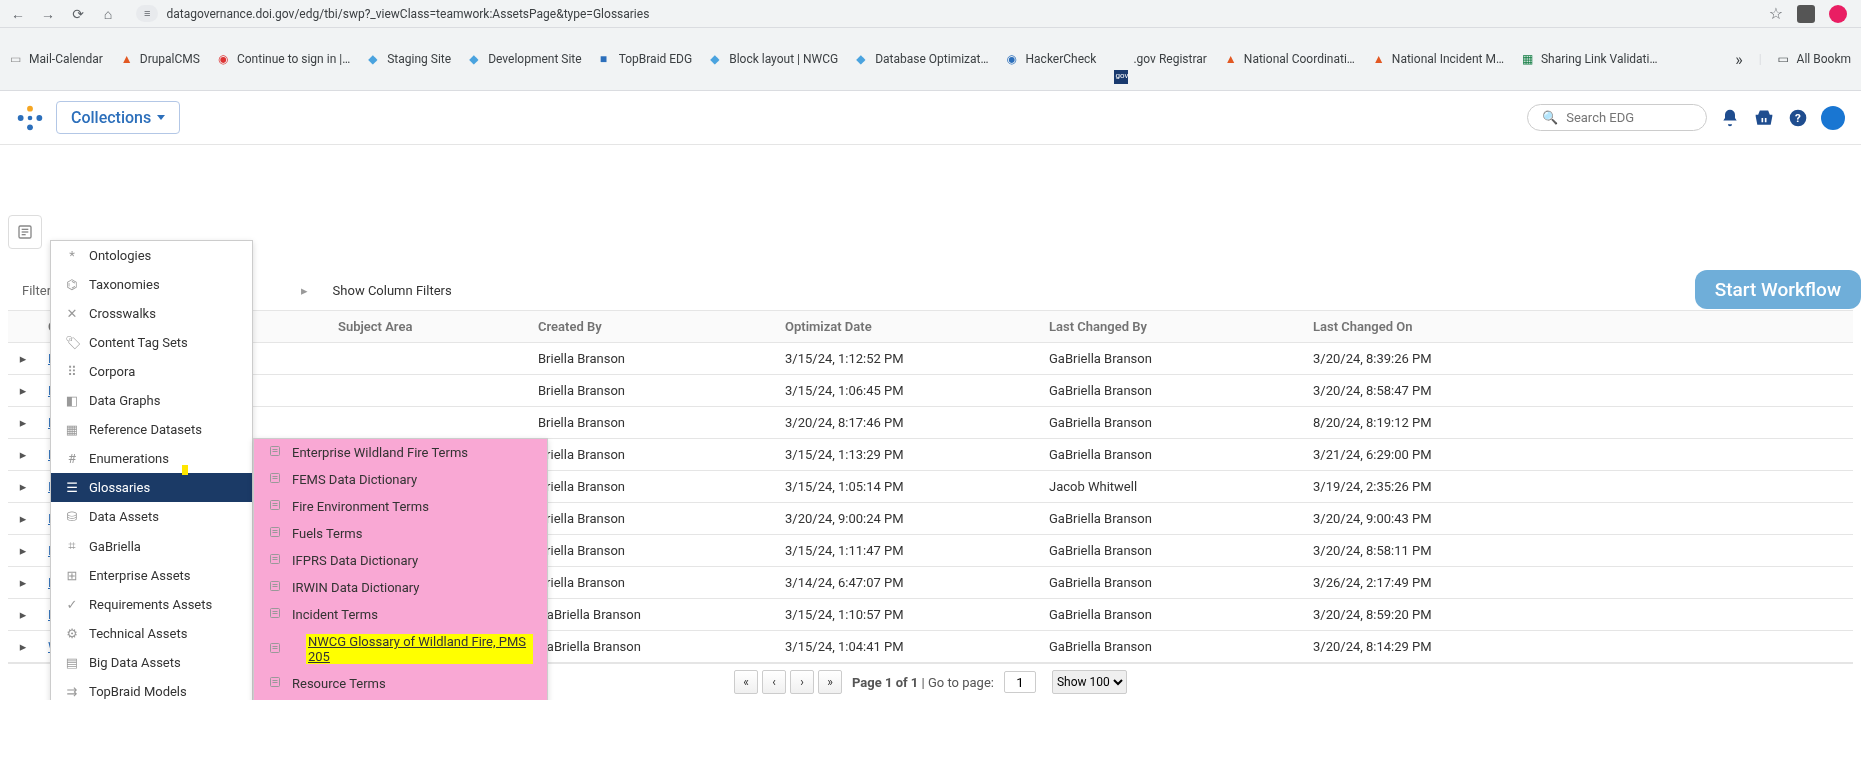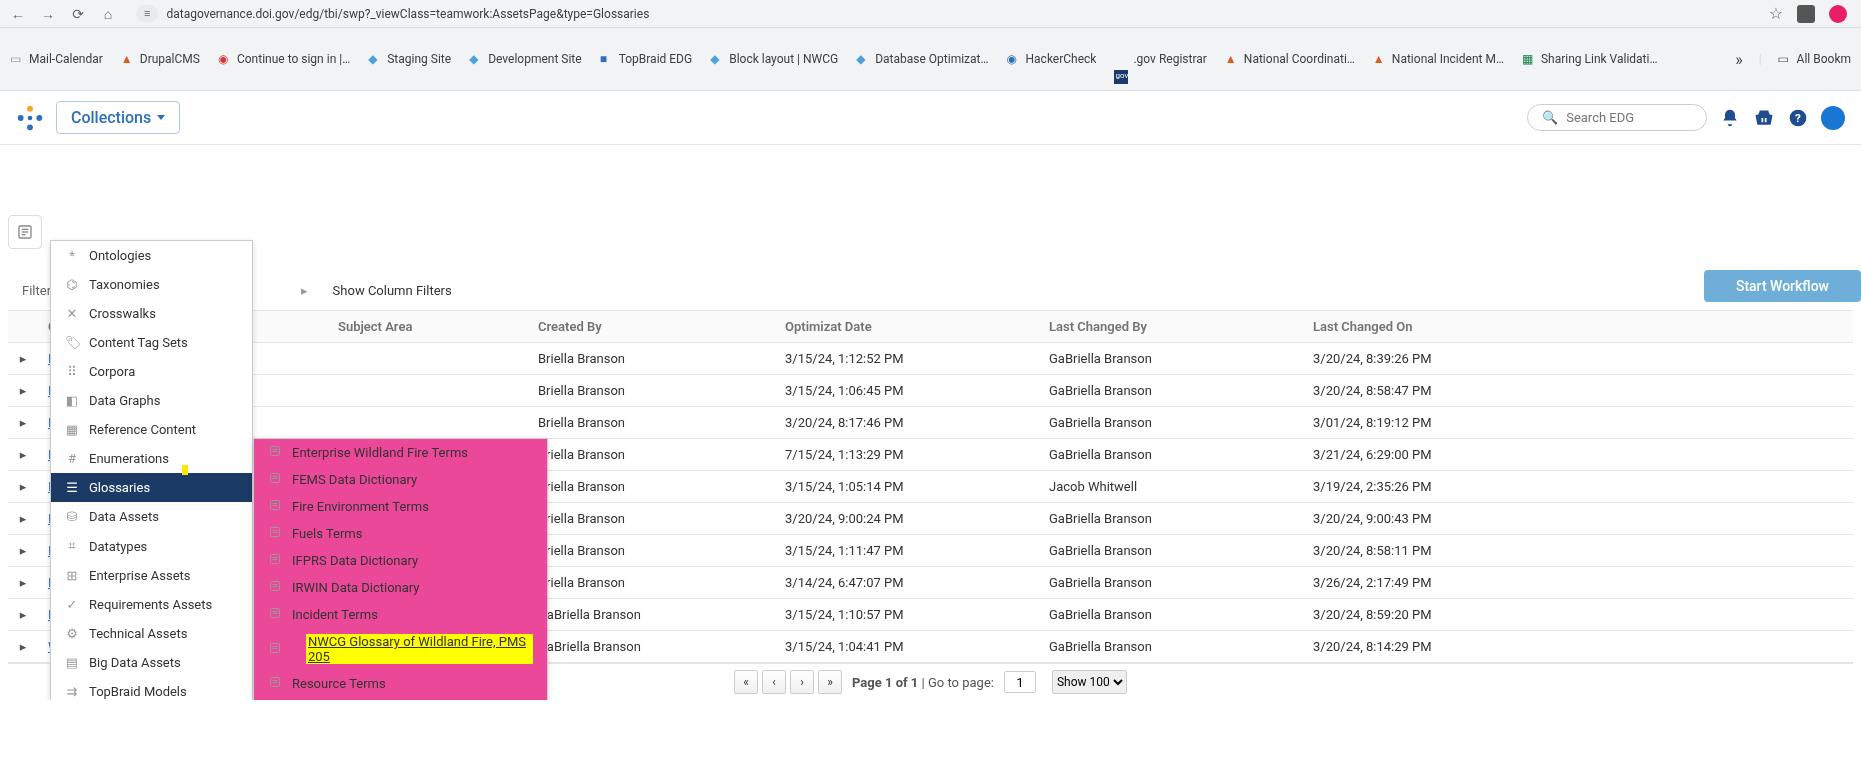--- a/index.html
+++ b/index.html
@@ -37,31 +37,31 @@
   .main-wrap { position:relative; padding:0 8px; }
   
   
   .left-rail { position:absolute; left:8px; top:70px; width:38px; }
   .rail-btn { width:34px; height:34px; border:1px solid #ddd; border-radius:4px; display:flex; align-items:center; justify-content:center; color:#888; cursor:pointer; }
   
   
   .table-header-strip { display:flex; align-items:center; gap:25px; padding:8px 0 8px 14px; }
   .filter-label { font-size:13px; color:#666; }
   .show-filters { color:#333; font-size:13px; cursor:pointer;text-align:right; }
-  .start-workflow-btn { margin-left:auto; background:#6faed9; color:#fff; padding:8px 32px; border:none; border-radius:4px; font-size:14px; font-weight:500; cursor:pointer; }
+  .start-workflow-btn { margin-left:auto; background:#6faed9; color:#fff; padding:8px 20px; border:none; border-radius:12px; font-size:19px; font-weight:500; cursor:pointer; }
   
   
   .collections-menu { position:absolute; top:95px; left:50px; width:203px; background:#fff; border:1px solid #ccc; box-shadow:0 2px 6px rgba(0,0,0,0.15); z-index:50; }
   .collections-menu .menu-item { display:flex; align-items:center; gap:10px; padding:7px 14px; font-size:13px; color:#333; cursor:pointer; }
   .collections-menu .menu-item.selected { background:#1b3a66; color:#fff; }
   .collections-menu .menu-item .mi-icon { width:14px; color:#999; text-align:center; flex-shrink:0; }
   .collections-menu .menu-item.selected .mi-icon { color:#fff; }
   .yellow-dot { position:absolute; left:182px; top:320px; width:6px; height:10px; background:#ffe600; z-index:55; }
   
-  .sub-menu { position:absolute; top:293px; left:253px; width:295px; background:#ec4899; border:1px solid #ccc; box-shadow:0 2px 6px rgba(0,0,0,0.15); z-index:60; }
+  .sub-menu { position:absolute; top:293px; left:253px; width:295px; background:#f9a8d4; border:1px solid #ccc; box-shadow:0 2px 6px rgba(0,0,0,0.15); z-index:60; }
   .sub-menu .menu-item { display:flex; align-items:center; gap:10px; padding:6px 14px; font-size:13px; color:#333; cursor:pointer; }
   .sub-menu .menu-item.hl { text-decoration:underline;gap:24px; }
   .sub-menu .menu-item.hl .label { background:#ffff00; padding:0 2px; }
   .sub-menu .mi-icon { width:14px; color:#999; text-align:center; flex-shrink:0; }
   
   
   .data-table { width:100%; border-collapse:collapse; margin-top:4px; }
   .data-table th, .data-table td { text-align:left; padding:8px 10px; border-top:1px solid #e5e5e5; border-bottom:1px solid #e5e5e5; font-size:13px; }
   .data-table th { background:#fafafa; font-weight:600; color:#737373; }
   .data-table th:first-child, .data-table td:first-child { width:30px; text-align:center; color:#666; }
@@ -259,28 +259,28 @@
     <td>GaBriella Branson</td>
     <td>3/20/24, 8:58:47 PM</td>
         </tr>
         <tr>
     <td><span class="expand-caret">▸</span></td>
     <td class="name-cell"><a>F</a></td>
     <td></td>
     <td>Briella Branson</td>
     <td>3/20/24, 8:17:46 PM</td>
     <td>GaBriella Branson</td>
-    <td>3/01/24, 8:19:12 PM</td>
+    <td>8/20/24, 8:19:12 PM</td>
         </tr>
         <tr>
     <td><span class="expand-caret">▸</span></td>
     <td class="name-cell"><a>F</a></td>
     <td></td>
     <td>Briella Branson</td>
-    <td>7/15/24, 1:13:29 PM</td>
+    <td>3/15/24, 1:13:29 PM</td>
     <td>GaBriella Branson</td>
     <td>3/21/24, 6:29:00 PM</td>
         </tr>
         <tr>
     <td><span class="expand-caret">▸</span></td>
     <td class="name-cell"><a>IF</a></td>
     <td></td>
     <td>Briella Branson</td>
     <td>3/15/24, 1:05:14 PM</td>
     <td>Jacob Whitwell</td>
@@ -370,37 +370,37 @@
       <div class="menu-item">
         <span class="mi-icon">⠿</span>
         <span class="label">Corpora</span>
       </div>
       <div class="menu-item">
         <span class="mi-icon">◧</span>
         <span class="label">Data Graphs</span>
       </div>
       <div class="menu-item">
         <span class="mi-icon">▦</span>
-        <span class="label">Reference Content</span>
+        <span class="label">Reference Datasets</span>
       </div>
       <div class="menu-item">
         <span class="mi-icon">#</span>
         <span class="label">Enumerations</span>
       </div>
       <div class="menu-item selected">
         <span class="mi-icon">☰</span>
         <span class="label">Glossaries</span>
       </div>
       <div class="menu-item">
         <span class="mi-icon">⛁</span>
         <span class="label">Data Assets</span>
       </div>
       <div class="menu-item">
         <span class="mi-icon">⌗</span>
-        <span class="label">Datatypes</span>
+        <span class="label">GaBriella</span>
       </div>
       <div class="menu-item">
         <span class="mi-icon">⊞</span>
         <span class="label">Enterprise Assets</span>
       </div>
       <div class="menu-item">
         <span class="mi-icon">✓</span>
         <span class="label">Requirements Assets</span>
       </div>
       <div class="menu-item">

